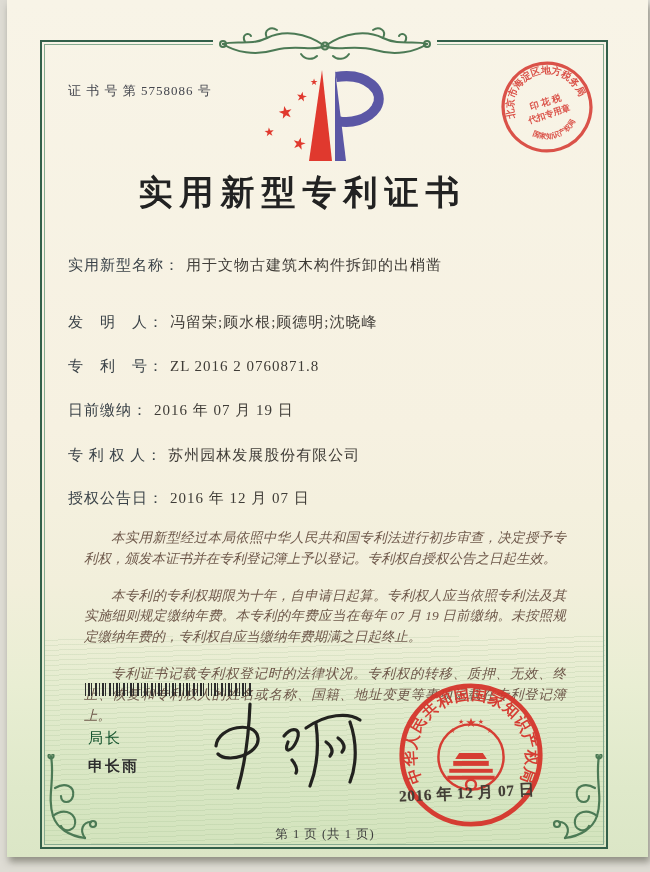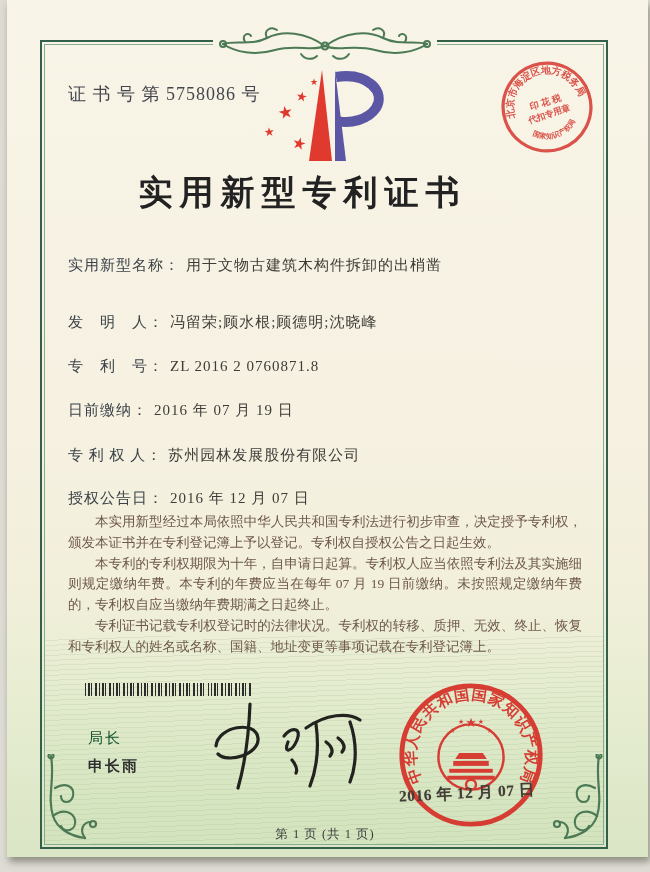--- a/index.html
+++ b/index.html
@@ -17,21 +17,21 @@
     background:repeating-linear-gradient(178deg,rgba(255,255,255,0) 0 4px,rgba(124,163,112,.14) 4px 5px);}
   
   #frame{position:absolute;left:40px;top:40px;width:564px;height:805px;border:2px solid #33604a;}
   #frame::after{content:"";position:absolute;inset:2px;border:1px solid #86ab90;}
   .txt{color:#3c4044;}
   .field{position:absolute;left:68px;font-size:15px;letter-spacing:1px;white-space:nowrap;}
   .field .lab{color:#3a4248;}
   .field .val{color:#3f3c37;margin-left:6px;}
   #bodytext{position:absolute;left:68px;top:512px;width:514px;font-size:13.5px;line-height:20.8px;
     color:#6e584a;text-align:justify;}
-  #bodytext p{margin:0;text-indent:2em;}
+  #bodytext p{margin:16px;text-indent:2em;font-style:italic;}
   #barcode{position:absolute;left:85px;top:683px;width:166px;height:13px;
     background:repeating-linear-gradient(90deg,#2c2c2c 0 1.5px,transparent 1.5px 3px,#2c2c2c 3px 5.5px,transparent 5.5px 6.5px,#2c2c2c 6.5px 7.5px,transparent 7.5px 10.5px,#2c2c2c 10.5px 12px,transparent 12px 14px);}
   .star{position:absolute;color:#e0392e;line-height:1;}
   #taxstamp{position:absolute;left:496px;top:56px;width:102px;height:102px;transform:rotate(-18deg);opacity:.92;}
   #seal{position:absolute;left:392px;top:676px;width:158px;height:158px;opacity:.95;}
   #sealdate{position:absolute;left:399px;top:783px;font-size:15.5px;color:#423d36;letter-spacing:.5px;
     transform:rotate(-3deg);white-space:nowrap;font-weight:bold;text-shadow:0 0 1px rgba(70,60,50,.4);}
   #footer{position:absolute;left:0;top:826px;width:650px;text-align:center;font-size:12.5px;color:#3c3c3c;letter-spacing:1px;}
 </style>
 </head>
@@ -75,21 +75,21 @@
     <g transform="scale(-1,1) translate(-60,0)" fill="none" stroke="#4c7a55" stroke-width="2.2" stroke-linecap="round">
       <path d="M8,2 C12,26 4,42 10,62 C14,74 26,82 42,84"></path>
       <path d="M10,62 C20,54 30,58 32,66 C34,76 22,80 18,72"></path>
       <path d="M12,34 C22,28 32,32 30,42 C28,50 18,50 18,42"></path>
       <path d="M42,84 C36,76 40,68 48,68"></path>
       <circle cx="50" cy="70" r="3"></circle>
       <circle cx="8" cy="2" r="2.5"></circle>
     </g>
   </svg>
 
-  <div class="abs txt" style="left:68px;top:82px;font-size:18px;letter-spacing:1px;color:#44464e;">证 书 号 第 5758086 号</div>
+  <div class="abs txt" style="left:68px;top:82px;font-size:13px;letter-spacing:1px;color:#44464e;">证 书 号 第 5758086 号</div>
 
   <div class="abs" style="left:252px;top:64px;width:150px;height:106px;">
     <svg width="150" height="106" viewBox="0 0 150 106">
       <polygon points="70,6 80,97 57,97" fill="#e0392e"></polygon>
       <polygon points="83,6 94,97 83,97" fill="#5b57a5"></polygon>
       <path d="M84 13 C116 8 134 28 124 44 C116 56 98 60 86 57" fill="none" stroke="#5b57a5" stroke-width="10"></path>
     </svg>
     <span class="star" style="left:26px;top:40px;font-size:17px;transform:rotate(-12deg);">★</span>
     <span class="star" style="left:44px;top:26px;font-size:13px;transform:rotate(10deg);">★</span>
     <span class="star" style="left:12px;top:62px;font-size:12px;transform:rotate(-5deg);">★</span>

